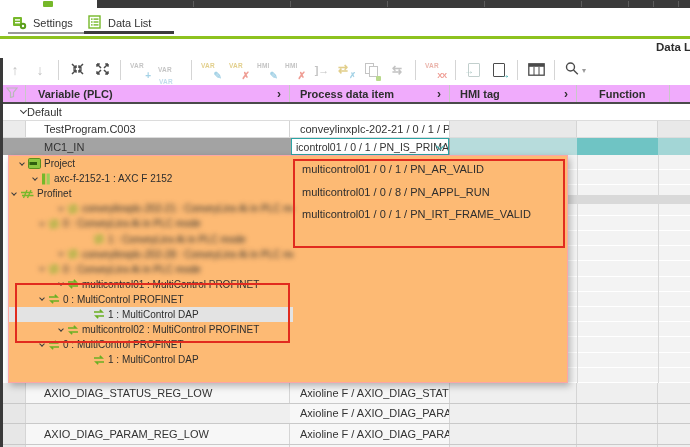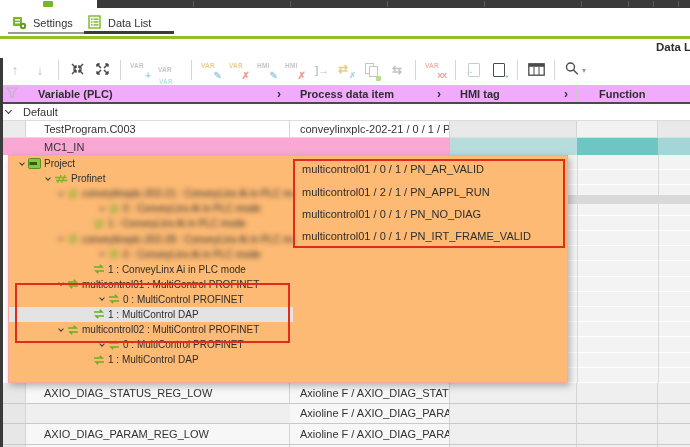--- a/index.html
+++ b/index.html
@@ -40,26 +40,26 @@
   .arr-in{left:-5px;bottom:1px;color:#a9c6c2;}
   .arr-out{right:-6px;bottom:-3px;color:#1b9b9b;}
   .caret{font-size:8px;color:#9a9a9a;margin-left:2px;}
   
   .thead{position:absolute;left:0;top:85px;width:690px;height:19px;background:#f0abfc;border-bottom:2px solid #4a4a4a;}
   .hc{position:absolute;top:0;height:17px;display:flex;align-items:center;font-weight:bold;color:#2e2e2e;
     border-right:1px solid #c8c8c8;padding-left:12px;}
   .hchev{position:absolute;right:8px;top:2px;font-size:12px;font-weight:bold;color:#2f2f2f;}
   
   .grow{position:absolute;left:3px;top:104px;width:687px;height:17px;background:#fff;border-bottom:1px solid #dcdcdc;
-    display:flex;align-items:center;padding-left:3px;gap:12px;}
+    display:flex;align-items:center;padding-left:18px;gap:1px;}
   .cv{width:5px;height:5px;border-right:1.6px solid #3c3c3c;border-bottom:1.6px solid #3c3c3c;
     display:inline-block;transform:rotate(45deg);margin-top:-3px;}
   .row{position:absolute;left:0;width:690px;height:17px;}
   .row-test{top:121px;background:#fff;border-bottom:1px solid #dcdcdc;}
-  .row-mc{top:138px;background:#f9a8d4;}
+  .row-mc{top:138px;background:#a3a3a3;}
   .cell{position:absolute;top:0;height:100%;display:flex;align-items:center;overflow:hidden;white-space:nowrap;}
   .vb{border-right:1px solid #d5d5d5;}
   .gut{left:0;width:26px;background:#ececec;}
   .c-var{left:26px;width:264px;padding-left:18px;}
   .c-proc{left:290px;width:160px;padding-left:10px;}
   .c-hmi{left:450px;width:127px;} .c-fn{left:577px;width:81px;} .c-x{left:658px;width:32px;}
   .row-test .c-hmi{background:#e9e9e9;} .row-test .c-fn{background:#f2f2f2;} .row-test .c-x{background:#e9e9e9;}
   .row-mc .c-hmi{background:#b7dcdc;} .row-mc .c-fn{background:#6fc4c4;} .row-mc .c-x{background:#a3d6d6;}
   .combo{position:absolute;left:291px;top:0px;width:158px;height:17px;background:#fff;border:1.5px solid #2da5a5;
     display:flex;align-items:center;padding-left:4px;font-size:10.5px;white-space:nowrap;overflow:hidden;}
@@ -71,22 +71,22 @@
   .bgv{position:absolute;top:0;width:1px;height:228px;background:#d9d9d9;}
   .bgband{position:absolute;left:0;top:40px;width:122px;height:9px;background:#d9d9d9;}
   
   .popup{position:absolute;left:8px;top:155px;width:560px;height:228px;background:#fdba74;
     border:1px solid #fca5a5;box-shadow:2px 3px 7px rgba(0,0,0,.28);z-index:5;overflow:hidden;}
   .tree{position:absolute;left:0;top:0;width:284px;height:226px;}
   .trow{height:15.1px;display:flex;align-items:center;white-space:nowrap;overflow:hidden;font-size:10px;color:#2e2e2e;}
   .trow .tchev{width:10px;display:inline-flex;justify-content:center;flex:none;}
   .trow .tchev .cv{width:4px;height:4px;border-width:1.4px;margin-top:-2px;}
   .ticon{flex:none;margin:0 3px 0 1px;display:inline-flex;align-items:center;}
-  .lvl0{padding-left:8px;}.lvl1{padding-left:21px;}.lvl2{padding-left:34px;}
-  .lvl3{padding-left:47px;}.lvl4{padding-left:88px;}.lvl5{padding-left:73px;}
+  .lvl0{padding-left:8px;}.lvl1{padding-left:21px;}.lvl2{}
+  .lvl3{padding-left:47px;}.lvl4{padding-left:28px;}.lvl5{padding-left:73px;}
   .blur{filter:blur(2.6px);}
   .fuzzy{filter:blur(0.7px);}
   .hl{background:#e3e3e3;}
   .plist{position:absolute;left:284px;top:2px;width:274px;}
   .pitem{height:22.4px;display:flex;align-items:center;padding-left:9px;font-size:11px;color:#2e2e2e;
     white-space:nowrap;overflow:hidden;}
   
   .redrect{position:absolute;border:2px solid #e12b1f;z-index:9;pointer-events:none;}
   .red-tree{left:15px;top:283px;width:275px;height:60px;}
   .red-list{left:293px;top:159px;width:272px;height:89px;}
@@ -299,20 +299,24 @@
     <div class="cell c-fn vb"></div>
     <div class="cell c-x"></div>
   </div>
 
   <div class="row row-mc">
     <div class="cell gut" style="background:transparent"></div>
     <div class="cell c-var">MC1_IN</div>
     <div class="cell c-hmi"></div>
     <div class="cell c-fn"></div>
     <div class="cell c-x"></div>
+    <div class="combo">
+      <span>icontrol01 / 0 / 1 / PN_IS_PRIMA</span>
+      <span class="cchev"></span>
+    </div>
   </div>
 
   <div class="bgrows">
     <div class="bgband"></div>
     <span class="bgv" style="left:9px"></span>
     <span class="bgv" style="left:90px"></span>
   </div>
 
   <div class="popup">
     <div class="tree">
@@ -323,20 +327,32 @@
           </span>
         <span class="ticon">
             <svg width="13" height="11" viewBox="0 0 13 11">
               <rect x="0.5" y="0.5" width="12" height="10" rx="1.2" fill="#8bc53f" stroke="#5a8f1c"></rect>
               <rect x="1.5" y="4" width="7.5" height="3" fill="#2e5e0e"></rect>
             </svg>
           </span>
         <span class="tlabel">Project</span>
       </div>
 
+      <div class="trow lvl1">
+        <span class="tchev">
+            <i class="cv"></i>
+          </span>
+        <span class="ticon">
+            <svg width="10" height="12" viewBox="0 0 10 12">
+              <rect x="1" y="0.5" width="3.2" height="11" fill="#76b82a"></rect>
+              <rect x="5.6" y="0.5" width="3.2" height="11" fill="#9ccf57"></rect>
+            </svg>
+          </span>
+        <span class="tlabel">axc-f-2152-1 : AXC F 2152</span>
+      </div>
 
       <div class="trow lvl2">
         <span class="tchev">
             <i class="cv"></i>
           </span>
         <span class="ticon">
             <svg width="14" height="10" viewBox="0 0 14 10">
               <g stroke="#76b82a" stroke-width="1.3" fill="none">
                 <path d="M3.5 9L7 1M7.5 9L11 1M1 3.5h11.5M2 6.5h11.5"></path>
               </g>
@@ -391,29 +407,20 @@
         <span class="tchev">
             <i class="cv"></i>
           </span>
         <span class="ticon">
             <svg width="12" height="10" viewBox="0 0 12 10">
               <path d="M1 3h8l-2.2-2.2M11 7H3l2.2 2.2" stroke="#6ab023" stroke-width="1.6" fill="none"></path>
             </svg>
           </span>
         <span class="tlabel">0 : ConveyLinx Ai in PLC mode</span>
       </div>
-      <div class="trow lvl5 fuzzy">
-        <span class="tchev"></span>
-        <span class="ticon">
-            <svg width="12" height="10" viewBox="0 0 12 10">
-              <path d="M1 3h8l-2.2-2.2M11 7H3l2.2 2.2" stroke="#6ab023" stroke-width="1.6" fill="none"></path>
-            </svg>
-          </span>
-        <span class="tlabel">1 : ConveyLinx Ai in PLC mode</span>
-      </div>
 
       <div class="trow lvl3">
         <span class="tchev">
             <i class="cv"></i>
           </span>
         <span class="ticon">
             <svg width="12" height="10" viewBox="0 0 12 10">
               <path d="M1 3h8l-2.2-2.2M11 7H3l2.2 2.2" stroke="#6ab023" stroke-width="1.6" fill="none"></path>
             </svg>
           </span>
@@ -467,22 +474,21 @@
             <svg width="12" height="10" viewBox="0 0 12 10">
               <path d="M1 3h8l-2.2-2.2M11 7H3l2.2 2.2" stroke="#6ab023" stroke-width="1.6" fill="none"></path>
             </svg>
           </span>
         <span class="tlabel">1 : MultiControl DAP</span>
       </div>
     </div>
 
     <div class="plist">
       <div class="pitem">multicontrol01 / 0 / 1 / PN_AR_VALID</div>
-      <div class="pitem">multicontrol01 / 2 / 1 / PN_APPL_RUN</div>
-      <div class="pitem">multicontrol01 / 0 / 1 / PN_NO_DIAG</div>
+      <div class="pitem">multicontrol01 / 0 / 8 / PN_APPL_RUN</div>
       <div class="pitem">multicontrol01 / 0 / 1 / PN_IRT_FRAME_VALID</div>
     </div>
   </div>
 
   <div class="redrect red-tree"></div>
   <div class="redrect red-list"></div>
 
   <div class="bottomrows">
     <div class="brow">
       <div class="cell gut vb"></div>

